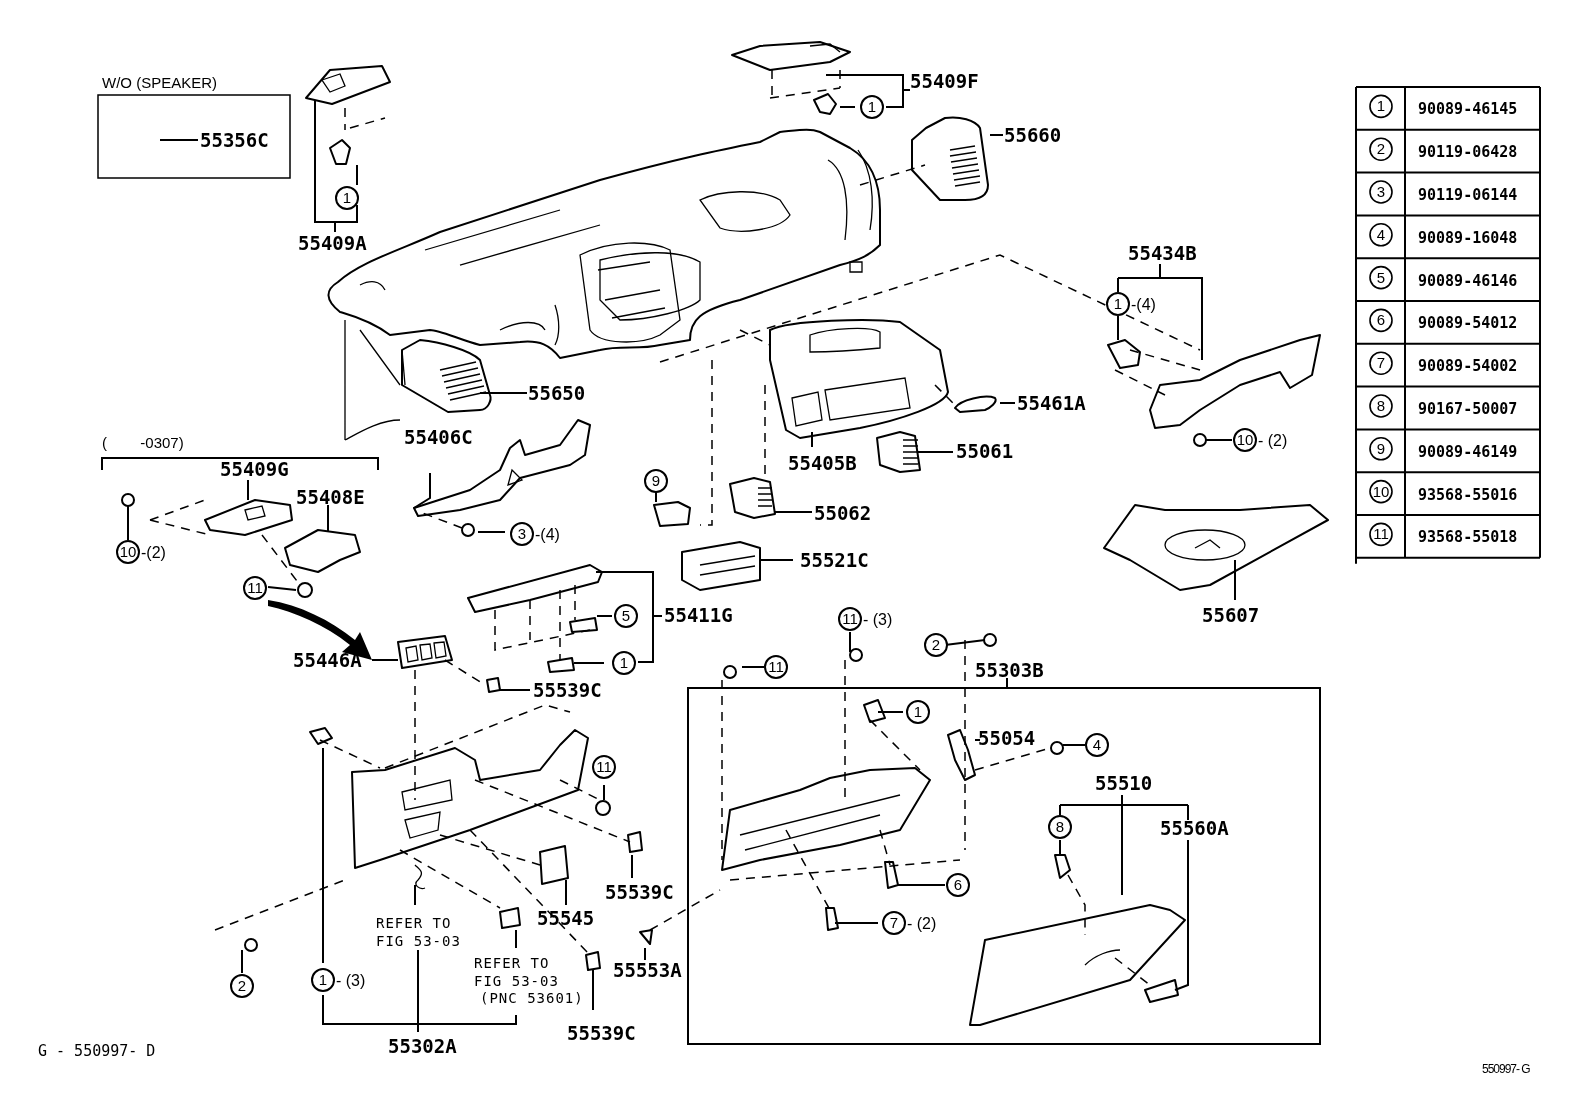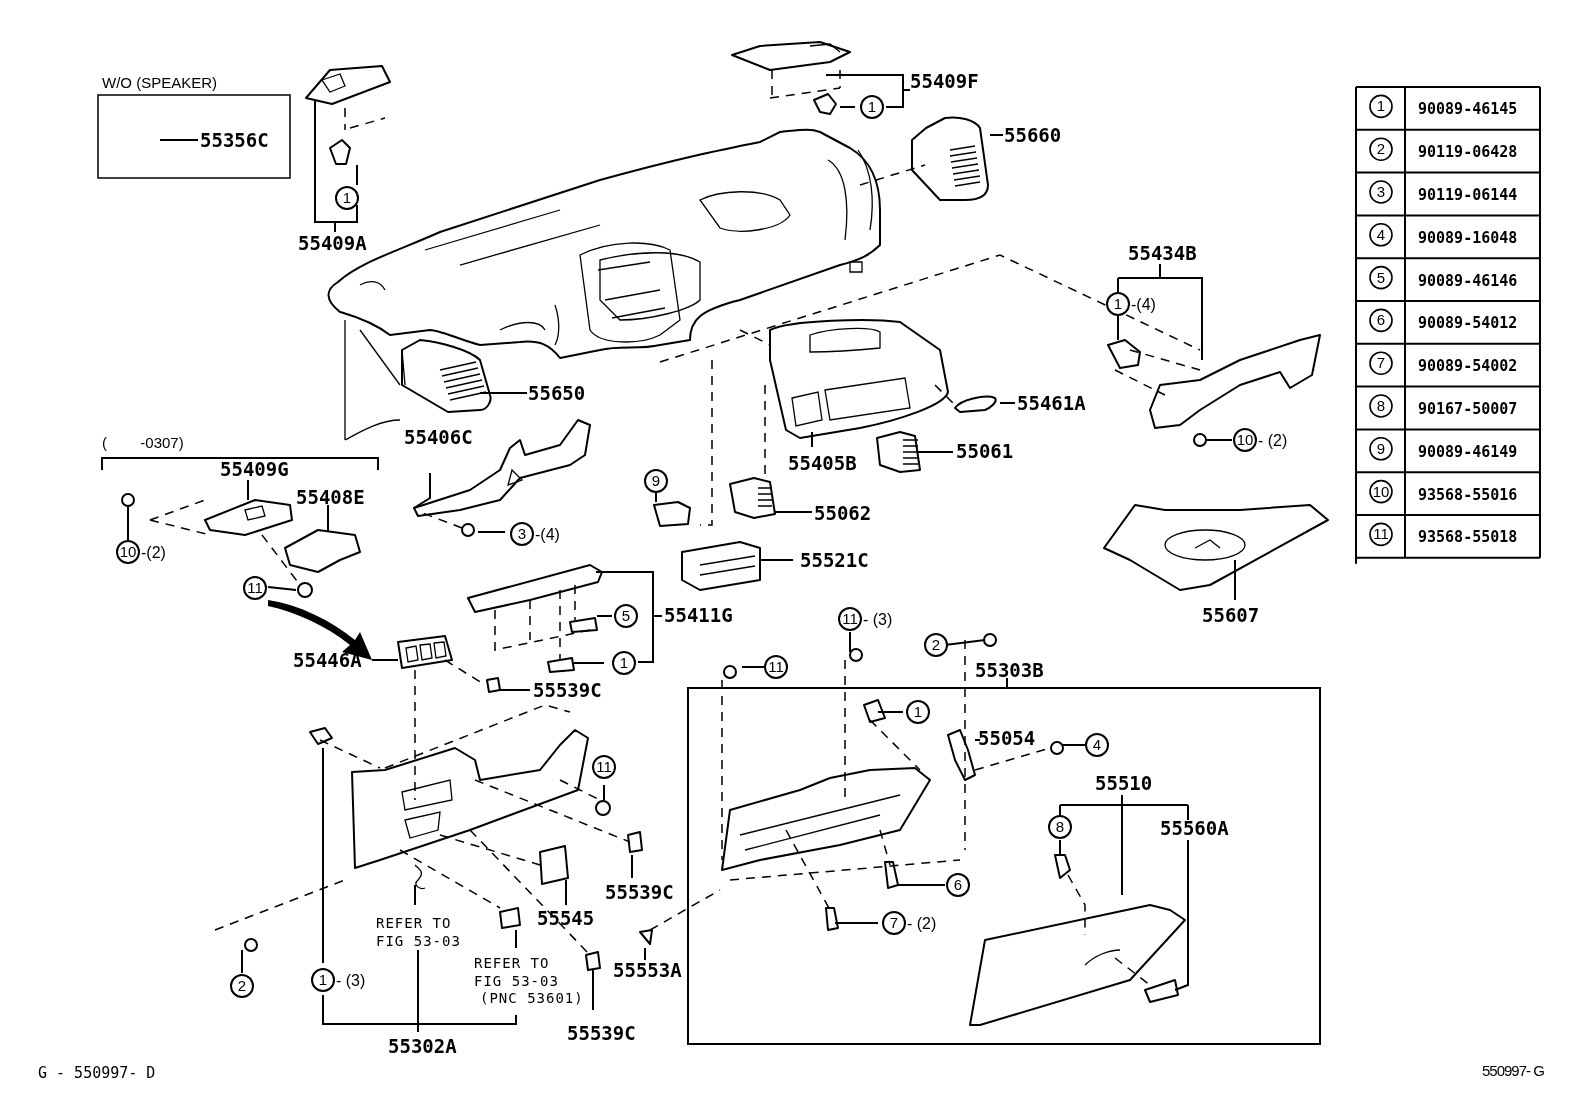--- a/index.html
+++ b/index.html
@@ -11,22 +11,22 @@
   .ref { font-family: "DejaVu Sans Mono", monospace; font-size: 14px; fill: #000; letter-spacing: 1px; }
   .qty { font-family: "Liberation Sans", sans-serif; font-size: 16px; fill: #000; }
   .bubble-t { font-family: "Liberation Sans", sans-serif; font-size: 15px; fill: #000; }
   .ln { stroke: #000; stroke-width: 2; fill: none; }
   .thin { stroke: #000; stroke-width: 1.5; fill: none; }
   .dash { stroke: #000; stroke-width: 1.5; fill: none; stroke-dasharray: 9 7; }
   .part { stroke: #000; stroke-width: 2; fill: #fff; stroke-linejoin: round; }
   .partline { stroke: #000; stroke-width: 1.3; fill: none; }
   .tbl-line { stroke: #000; stroke-width: 2; }
   .tbl-text { font-family: "DejaVu Sans Mono", monospace; font-weight: bold; font-size: 15px; fill: #000; }
-  .footer-left { position: absolute; left: 38px; top: 1042px; font-family: "DejaVu Sans Mono", monospace; font-size: 15px; margin-top: 22px; }
-  .footer-right { position: absolute; left: 1482px; top: 1062px; font-family: "Liberation Sans", sans-serif; font-size: 15px; letter-spacing: -1px; }
+  .footer-left { position: absolute; left: 38px; top: 1042px; font-family: "DejaVu Sans Mono", monospace; font-size: 15px; }
+  .footer-right { position: absolute; left: 1482px; top: 1062px; font-family: "Liberation Sans", sans-serif; font-size: 12px; letter-spacing: -1px; }
 </style>
 </head>
 <body>
 
 <svg id="diagram" viewBox="0 0 1592 1099" xmlns="http://www.w3.org/2000/svg">
 
   <g>
     <path class="part" d="M338,282 C360,262 400,250 440,232 L600,180 C680,158 720,150 760,142 L780,132 C800,130 810,128 820,132 L850,148 C870,160 880,180 880,210 L880,245 C870,255 860,260 840,265 L740,300 C700,310 690,320 690,340 L660,345 C640,350 620,345 600,350 L560,358 C550,345 540,340 520,342 L480,345 C460,340 440,330 430,330 L390,335 C370,320 350,315 340,312 C325,300 325,290 338,282 Z"></path>
     <path class="partline" d="M360,285 C370,280 380,280 385,290 M425,250 L560,210 M460,265 L600,225 M600,260 C640,250 680,250 700,262 L700,300 C690,310 650,320 620,320 L600,300 Z"></path>
     <path class="partline" d="M700,200 C720,190 760,188 780,200 L790,215 C780,230 740,235 720,228 Z"></path>

